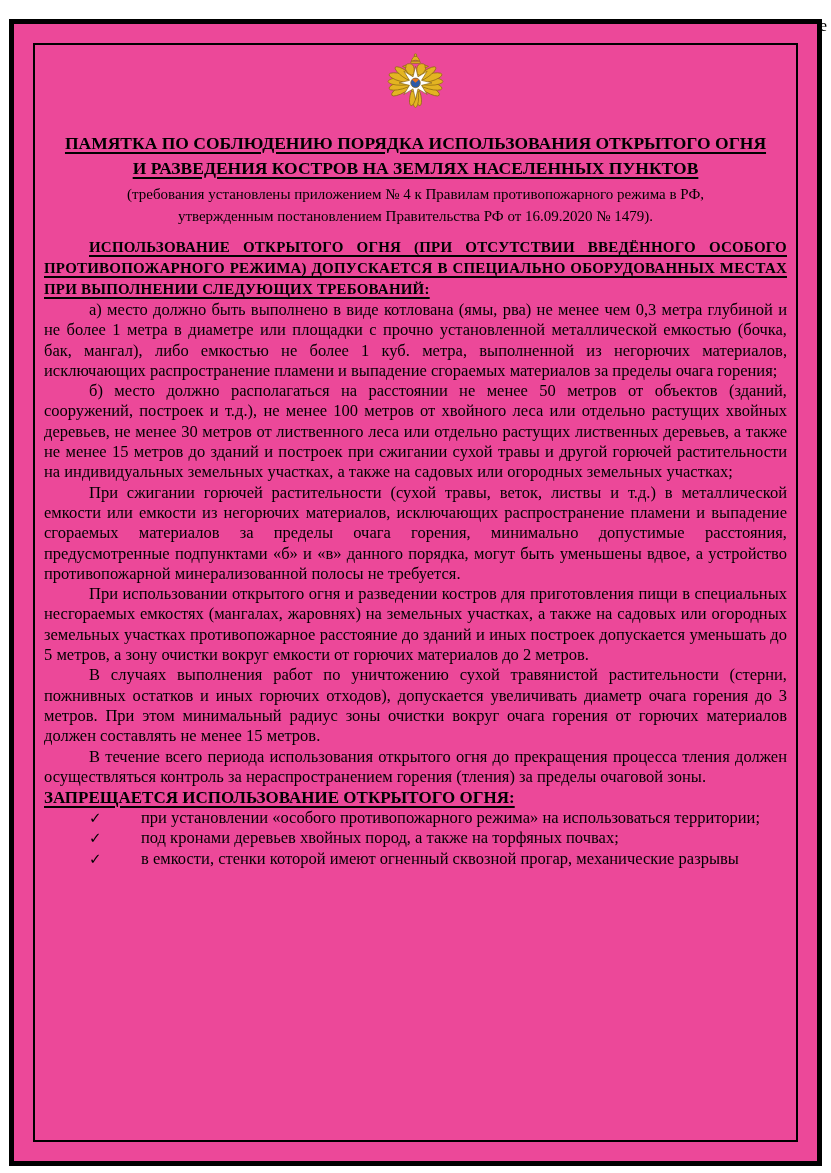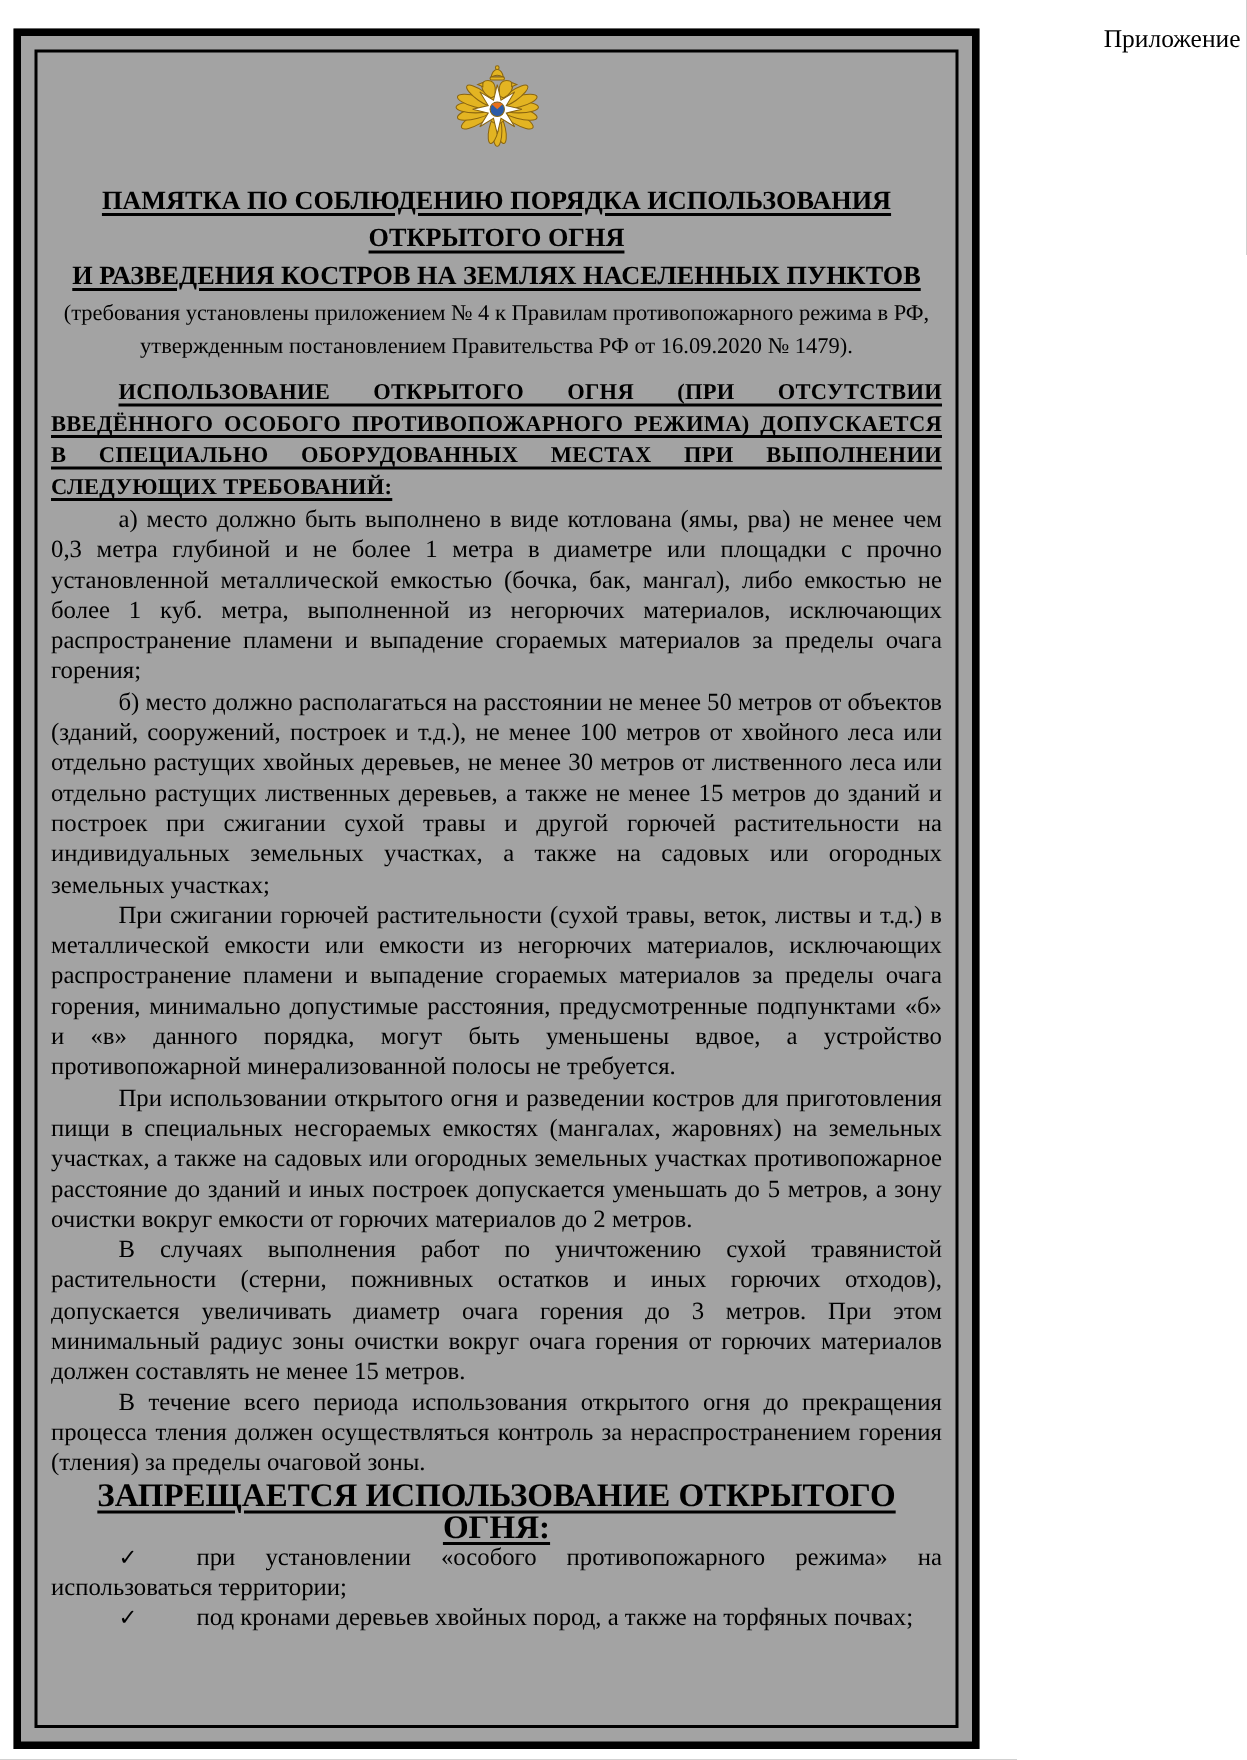--- a/index.html
+++ b/index.html
@@ -6,22 +6,22 @@
   body{
     width:831px;height:1173px;background:#ffffff;color:#000;
     position:relative;overflow:hidden;
     font-family:"Liberation Serif","DejaVu Serif",serif;
   }
   .page-label{
     position:absolute;top:16px;right:4px;
     font-size:17px;line-height:19px;text-align:right;
   }
   .frame{
-    position:absolute;top:19px;left:9px;width:644px;height:1147px;
-    border:5px solid #000;padding:9px;box-sizing:border-box;background:#a3a3a3;
+    position:absolute;top:19px;left:9px;width:813px;height:1147px;
+    border:5px solid #000;padding:19px;box-sizing:border-box;background:#ec4899;
   }
   .inner{
     width:100%;height:100%;box-sizing:border-box;
     border:2px solid #000;
     padding:3px 9px 0 9px;
     overflow:hidden;
   }
   .doc{font-size:16.5px;line-height:20.3px;}
   .emblem-wrap{text-align:center;padding-top:4px;height:76px;}
   .title{
@@ -32,21 +32,21 @@
     text-decoration-thickness:2px;
     text-underline-offset:3px;
   }
   .subtitle{text-align:center;font-size:15px;line-height:22px;margin-top:2px;}
   .h1{
     margin:10px 0 0 0;font-weight:bold;font-size:15px;line-height:21px;
     text-align:justify;text-indent:45px;letter-spacing:0.2px;
     text-decoration:underline;text-decoration-thickness:2px;text-underline-offset:3px;
   }
   .para{margin:0;text-align:justify;text-indent:45px;}
-  .h2{margin:0;text-align:center;font-weight:bold;font-size:22px;line-height:21px;}
+  .h2{margin:0;text-align:left;font-weight:bold;font-size:17px;line-height:21px;}
   .check{margin:0;text-align:justify;text-indent:45px;}
   .tick{
     display:inline-block;width:52px;text-indent:0;
     font-family:"DejaVu Sans",sans-serif;font-size:15px;
   }
 </style>
 </head>
 <body>
 
 <div class="page">
@@ -110,16 +110,17 @@
       <p class="para">б) место должно располагаться на расстоянии не менее 50 метров от объектов (зданий, сооружений, построек и т.д.), не менее 100 метров от хвойного леса или отдельно растущих хвойных деревьев, не менее 30 метров от лиственного леса или отдельно растущих лиственных деревьев, а также не менее 15 метров до зданий и построек при сжигании сухой травы и другой горючей растительности на индивидуальных земельных участках, а также на садовых или огородных земельных участках;</p>
       <p class="para">При сжигании горючей растительности (сухой травы, веток, листвы и т.д.) в металлической емкости или емкости из негорючих материалов, исключающих распространение пламени и выпадение сгораемых материалов за пределы очага горения, минимально допустимые расстояния, предусмотренные подпунктами «б» и «в» данного порядка, могут быть уменьшены вдвое, а устройство противопожарной минерализованной полосы не требуется.</p>
       <p class="para">При использовании открытого огня и разведении костров для приготовления пищи в специальных несгораемых емкостях (мангалах, жаровнях) на земельных участках, а также на садовых или огородных земельных участках противопожарное расстояние до зданий и иных построек допускается уменьшать до 5 метров, а зону очистки вокруг емкости от горючих материалов до 2 метров.</p>
       <p class="para">В случаях выполнения работ по уничтожению сухой травянистой растительности (стерни, пожнивных остатков и иных горючих отходов), допускается увеличивать диаметр очага горения до 3 метров. При этом минимальный радиус зоны очистки вокруг очага горения от горючих материалов должен составлять не менее 15 метров.</p>
       <p class="para">В течение всего периода использования открытого огня до прекращения процесса тления должен осуществляться контроль за нераспространением горения (тления) за пределы очаговой зоны.</p>
 
       <p class="h2"><span class="u">ЗАПРЕЩАЕТСЯ ИСПОЛЬЗОВАНИЕ ОТКРЫТОГО ОГНЯ:</span></p>
 
       <p class="check"><span class="tick">✓</span><span class="check-text">при установлении «особого противопожарного режима» на использоваться территории;</span></p>
       <p class="check"><span class="tick">✓</span><span class="check-text">под кронами деревьев хвойных пород, а также на торфяных почвах;</span></p>
+      <p class="check"><span class="tick">✓</span><span class="check-text">в емкости, стенки которой имеют огненный сквозной прогар, механические разрывы</span></p>
 
     </div>
   </div>
 </div>
 
 </body></html>

